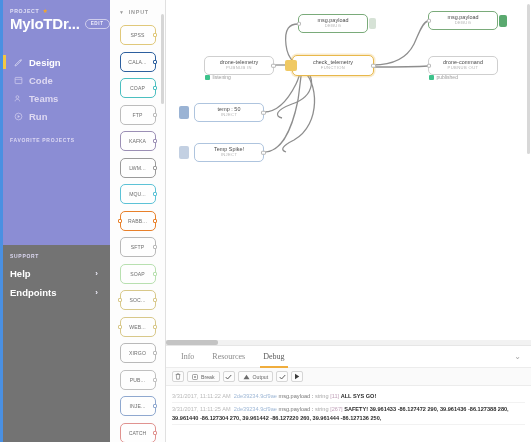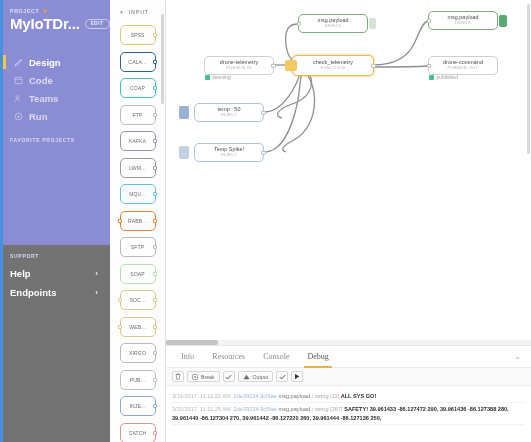--- a/index.html
+++ b/index.html
@@ -466,23 +466,20 @@
     </div>
 
     <div class="bottom-panel">
       <div class="tabs-row">
         <div class="tab">
             <span>Info</span>
           </div>
         <div class="tab">
             <span>Resources</span>
           </div>
-        <div class="tab">
-            <span>Console</span>
-          </div>
         <div class="tab active">
             <span>Debug</span>
           </div>
         <div class="tabs-caret">⌄</div>
       </div>
 
       <div class="dbg-toolbar">
         <div class="tb-check">
           <svg width="6" height="7" viewBox="0 0 12 14">
               <path d="M1.5 3h9M4 3V1.6h4V3M2.6 3l.7 9.4h5.4L9.4 3" fill="none" stroke="#6b6b6b" stroke-width="1.2"></path>

